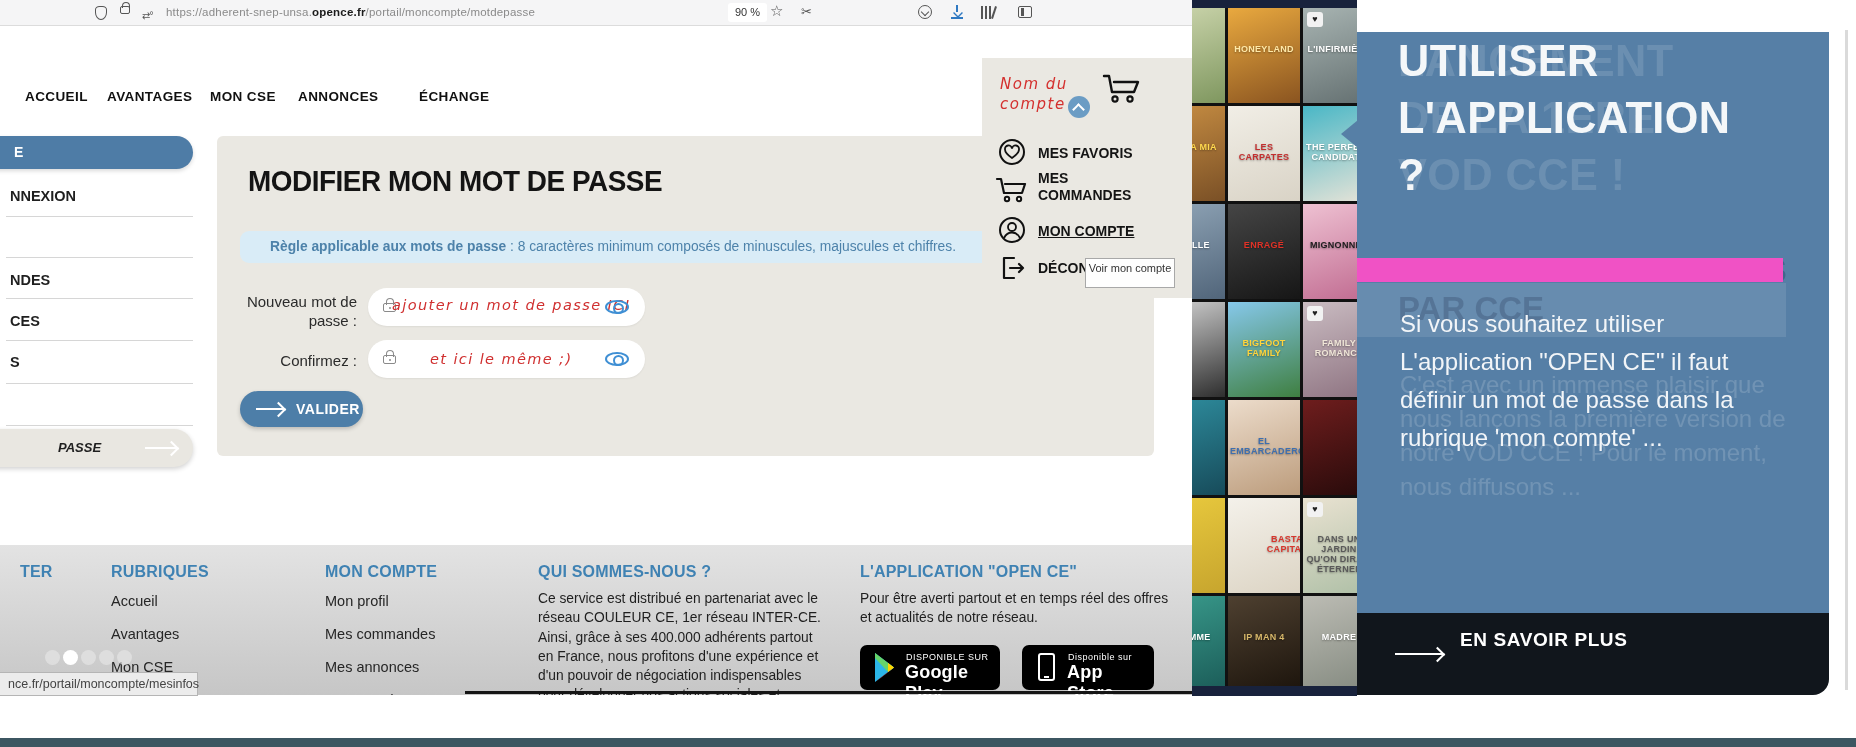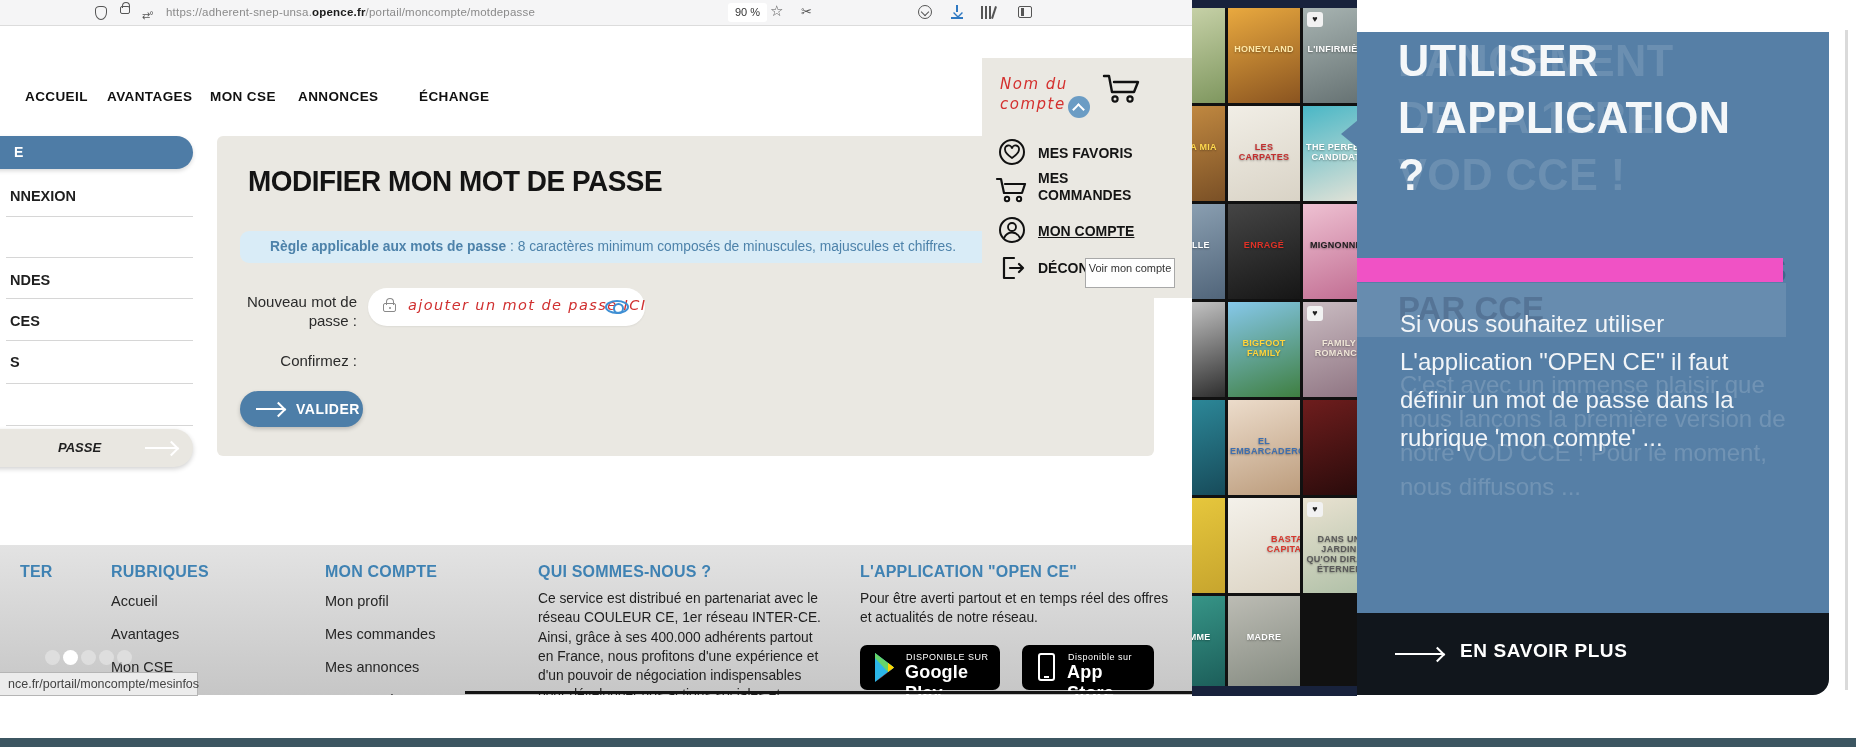--- a/index.html
+++ b/index.html
@@ -93,21 +93,21 @@
   .vod-overlay { position:absolute; left:1357px; top:32px; width:472px; height:581px; background:#567fa6; }
   .vod-ghost-title,.vod-title { position:absolute; left:41px; top:0px; font-size:45px; font-weight:800; line-height:57px; letter-spacing:.5px; white-space:pre-line; transform:scaleX(.96); transform-origin:left; }
   .vod-ghost-title { color:rgba(255,255,255,.13); }
   .vod-title { color:#f4f7f9; }
   .vod-ghost-promo { position:absolute; left:41px; top:220px; font-size:33px; font-weight:800; line-height:38px; color:rgba(24,48,84,.32); white-space:pre-line; }
   .magenta-bar { position:absolute; left:0; top:226px; width:426px; height:24px; background:#f052c5; }
   .hl-band { position:absolute; left:0; top:251px; width:429px; height:54px; background:rgba(255,255,255,.10); }
   .vod-ghost-text { position:absolute; left:43px; top:336px; font-size:24px; line-height:34px; color:rgba(255,255,255,.16); white-space:pre-line; }
   .vod-text { position:absolute; left:43px; top:273px; font-size:24px; line-height:38px; color:#f2f5f8; white-space:pre-line; }
   .vod-cta { position:absolute; left:1357px; top:613px; width:472px; height:82px; background:#11161c; border-radius:0 0 16px 0; cursor:pointer; }
-  .vod-cta span { position:absolute; left:103px; top:27px; color:#fff; font-size:19px; font-weight:700; letter-spacing:.6px; }
+  .vod-cta span { position:absolute; left:103px; top:16px; color:#fff; font-size:19px; font-weight:700; letter-spacing:.6px; }
   .car-prev { position:absolute; left:1341px; top:120px; width:0; height:0; border-top:14px solid transparent; border-bottom:14px solid transparent; border-right:17px solid #567fa6; cursor:pointer; }
   .right-line { position:absolute; left:1845px; top:30px; width:3px; height:660px; background:#dadada; }
   .bottom-teal { position:absolute; left:0; top:738px; width:1856px; height:9px; background:#3c5661; }
 
   svg { display:block; }
 </style>
 </head>
 <body>
 
 <div id="stage">
@@ -176,26 +176,31 @@
   <div class="card">
     <div class="card-title">MODIFIER MON MOT DE PASSE</div>
     <div class="rule-banner"><b>Règle applicable aux mots de passe</b><span> : 8 caractères minimum composés de minuscules, majuscules et chiffres.</span></div>
 
     <div class="f-label" style="left:-30px; top:156px;">
       <div>Nouveau mot de</div>
         <div>passe :</div>
     </div>
     <div class="pill-input" style="top:152px;">
       <div class="lock"></div>
-      <div class="annot" style="left:40px;">ajouter un mot de passe ICI</div>
+      <div class="annot" style="left:24px;">ajouter un mot de passe ICI</div>
       <div class="eye"></div>
     </div>
 
     <div class="f-label" style="left:-30px; top:215px;">
       <div>Confirmez :</div>
+    </div>
+    <div class="pill-input" style="top:204px;">
+      <div class="lock"></div>
+      <div class="annot" style="left:62px; top:11px;">et ici le même ;)</div>
+      <div class="eye"></div>
     </div>
 
     <div class="btn-valider">
       <div class="long-arrow" style="left:16px; top:17px; width:28px;"></div>
       <span>VALIDER</span>
     </div>
   </div>
 
   <div class="acct-panel">
     <div class="acct-name">Nom du
@@ -341,20 +346,23 @@
         <div class="tile" style="background: linear-gradient(160deg, rgb(234, 203, 62), rgb(199, 165, 46));"></div>
         <div class="tile" style="background: linear-gradient(160deg, rgb(244, 241, 234), rgb(220, 212, 196));">
           <div class="cap" style="color: rgb(216, 53, 44); margin-left: 23px;">BASTA CAPITAL</div>
         </div>
         <div class="tile" style="background: linear-gradient(160deg, rgb(233, 226, 209), rgb(174, 191, 166));">
           <div class="cap" style="color: rgb(90, 90, 90);">DANS UN JARDIN QU'ON DIRAIT ÉTERNEL</div>
           <div class="heart-badge">♥</div>
         </div>
         <div class="tile" style="background: linear-gradient(160deg, rgb(58, 156, 141), rgb(27, 92, 88));">
           <div class="cap" style="color: rgb(255, 255, 255);">E FEMME</div>
+        </div>
+        <div class="tile" style="background: linear-gradient(160deg, rgb(78, 64, 48), rgb(28, 20, 12));">
+          <div class="cap" style="color: rgb(216, 184, 106);">IP MAN 4</div>
         </div>
         <div class="tile" style="background: linear-gradient(160deg, rgb(188, 188, 180), rgb(131, 137, 127));">
           <div class="cap" style="color: rgb(255, 255, 255);">madre</div>
         </div>
       </div>
   </div>
   <div class="strip-navy" style="top:686px; height:10px;"></div>
 
   <div class="vod-overlay">
     <div class="vod-ghost-title">LANCEMENT

